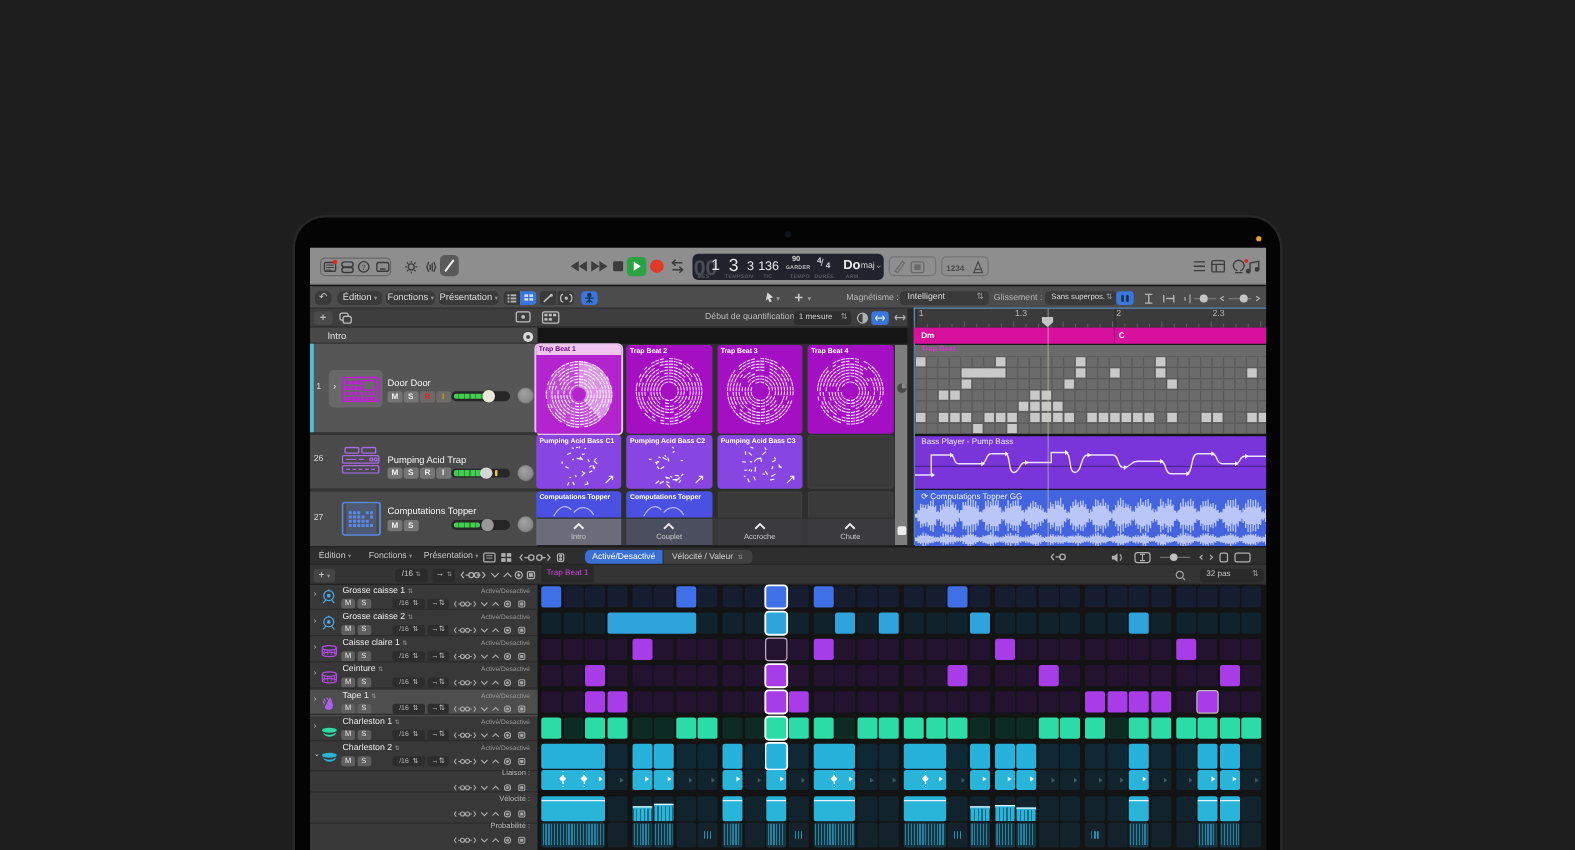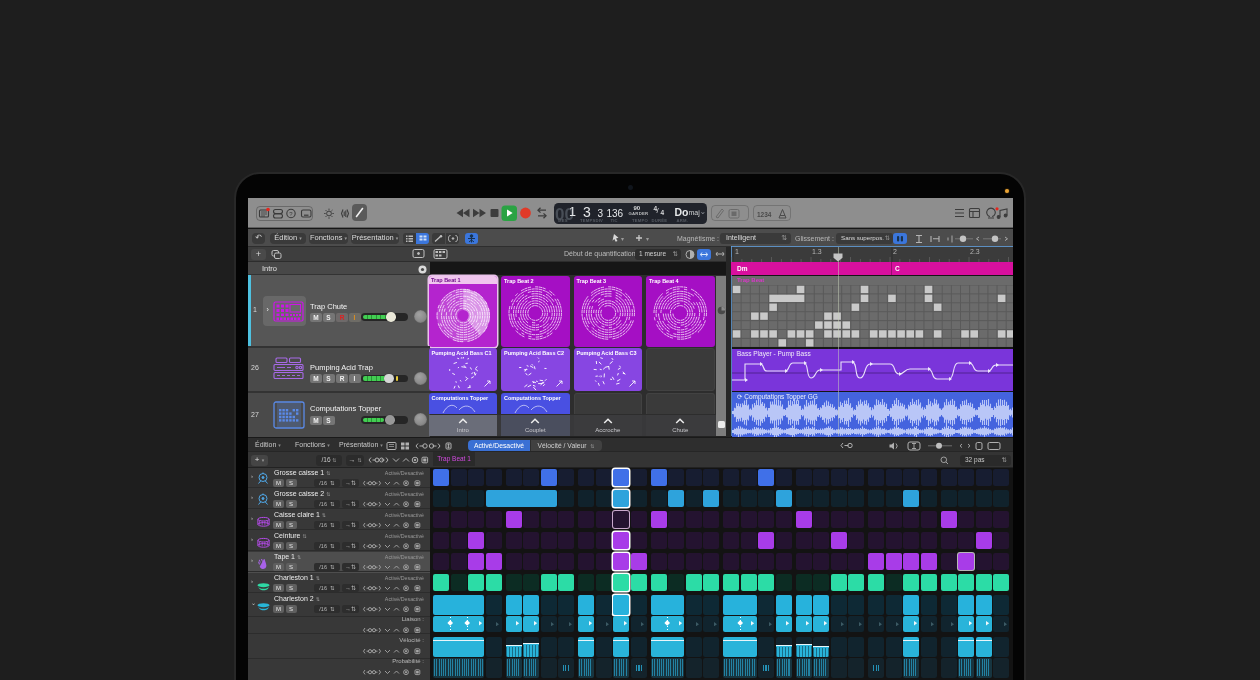--- a/index.html
+++ b/index.html
@@ -341,21 +341,21 @@
         <rect x="26" y="13" width="2" height="2"></rect>
 <rect x="3.5" y="16.5" width="2.5" height="2.5"></rect>
         <rect x="7" y="16.5" width="2.5" height="2.5"></rect>
         <rect x="10.5" y="16.5" width="2.5" height="2.5"></rect>
         <rect x="14" y="16.5" width="2.5" height="2.5"></rect>
         <rect x="17.5" y="16.5" width="2.5" height="2.5"></rect>
         <rect x="21" y="16.5" width="2.5" height="2.5"></rect>
         <rect x="24.5" y="16.5" width="2.5" height="2.5"></rect>
 </g>
     </svg>
-<span class="tx" style="left:62px;top:103.5px;font-size:7.5px;color:#f4f4f4;">Trap Chute</span>
+<span class="tx" style="left:62px;top:103.5px;font-size:7.5px;color:#f4f4f4;">Door Door</span>
 <div class="ab" style="left:62px;top:114.5px;width:12px;height:9px;background:#757575;border-radius:2px;color:#f0f0f0;font-size:6.5px;line-height:9px;text-align:center;font-weight:bold;">M</div>
 <div class="ab" style="left:74.5px;top:114.5px;width:12px;height:9px;background:#757575;border-radius:2px;color:#f0f0f0;font-size:6.5px;line-height:9px;text-align:center;font-weight:bold;">S</div>
 <div class="ab" style="left:88px;top:114.5px;width:12px;height:9px;background:#6e6a6a;border-radius:2px;color:#e02020;font-size:6.5px;line-height:9px;text-align:center;font-weight:bold;">R</div>
 <div class="ab" style="left:100.5px;top:114.5px;width:12px;height:9px;background:#6e6c66;border-radius:2px;color:#e09020;font-size:6.5px;line-height:9px;text-align:center;font-weight:bold;">I</div>
 <div class="ab" style="left:113px;top:115px;width:47px;height:7.5px;background:#262626;border-radius:4px;"></div>
 <div class="ab" style="left:114.5px;top:116.5px;width:27px;height:4.5px;background:repeating-linear-gradient(90deg,#42ce52 0 3.5px,#2a9436 3.5px 4.5px);border-radius:2px;"></div>
 <div class="ab" style="left:138px;top:114px;width:9.5px;height:9.5px;background:#eae8d8;border-radius:50%;box-shadow:0 0 1px rgba(0,0,0,.6);"></div>
 <div class="ab" style="left:165.5px;top:112px;width:13px;height:13px;background:radial-gradient(circle at 40% 35%,#a2a2a2,#7a7a7a);border-radius:50%;box-shadow:inset 0 0 1px #444;"></div>
 <div class="ab" style="left:0;top:148px;width:182px;height:1.5px;background:#333;"></div>
 <span class="tx" style="left:3px;top:166px;font-size:7px;color:#d8d8d8;">26</span>

